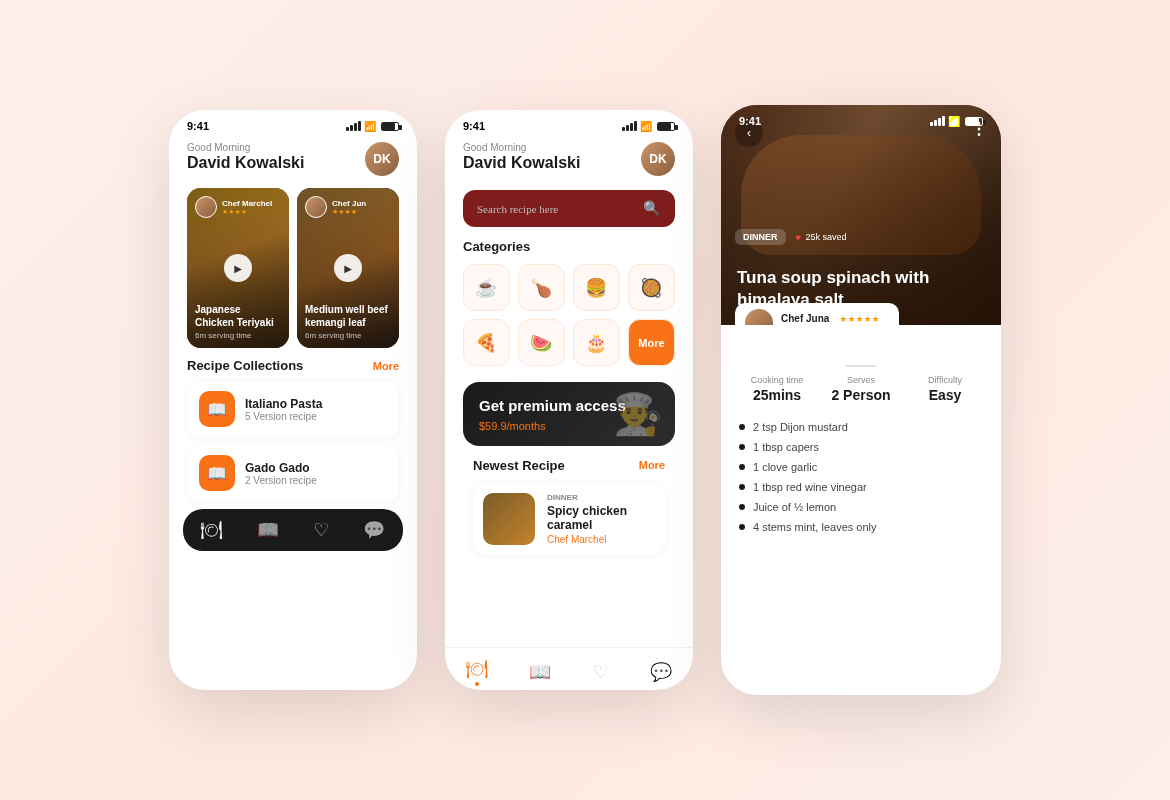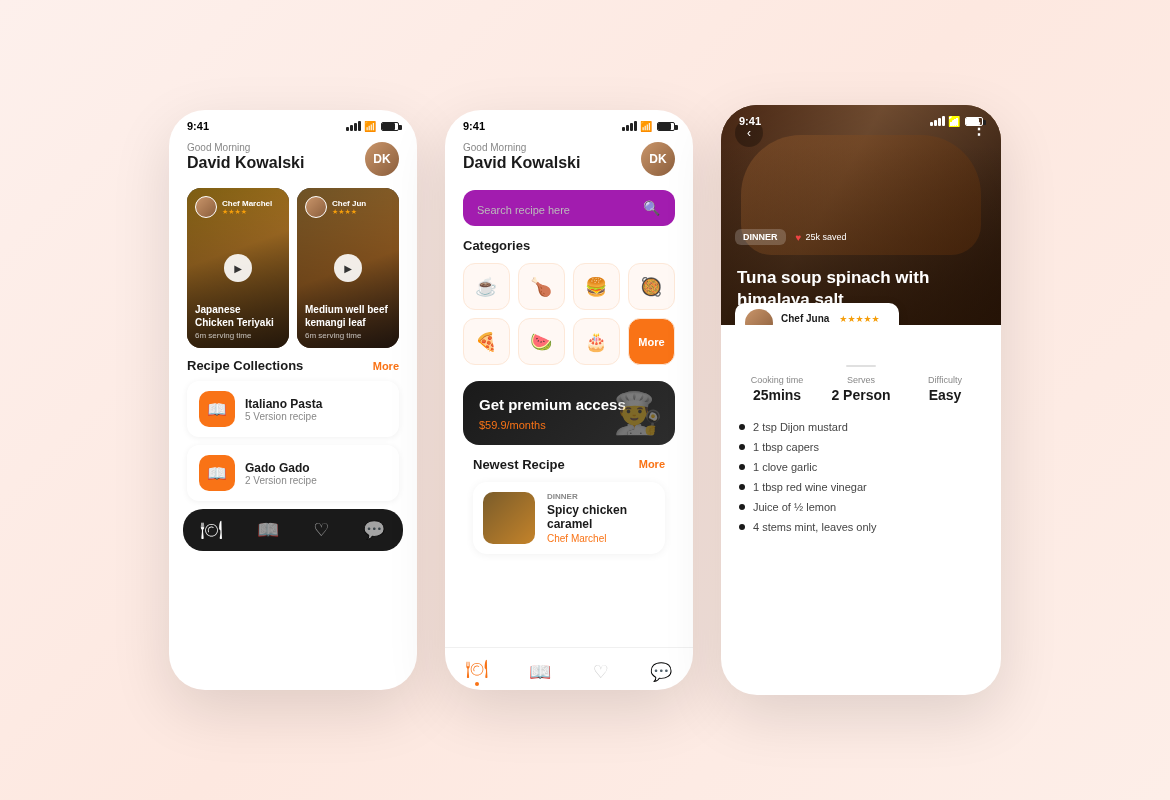--- a/index.html
+++ b/index.html
@@ -176,24 +176,24 @@
       display: flex;
       justify-content: space-around;
       align-items: center;
     }
     .nav-icon { font-size: 18px; color: rgba(255,255,255,0.6); }
     .nav-icon.active { color: white; }
 
     
     .search-bar {
       margin: 6px 18px 12px;
-      background: #a21caf;
+      background: #7f1d1d;
       border-radius: 12px;
       padding: 10px 14px;
-      display: flex; align-items: flex-end; gap: 8px;
+      display: flex; align-items: center; gap: 8px; font-family: Liberation Serif, serif;
     }
     .search-input-text { font-size: 11px; color: #bbb; flex: 1; }
     .search-icon { color: #ccc; font-size: 14px; }
 
     .categories-section { padding: 0 18px 12px; }
     .cat-title { font-size: 13px; font-weight: 700; color: #1a1a1a; margin-bottom: 10px; }
     .cat-grid {
       display: grid; grid-template-columns: repeat(4, 1fr); gap: 8px;
     }
     .cat-item {

